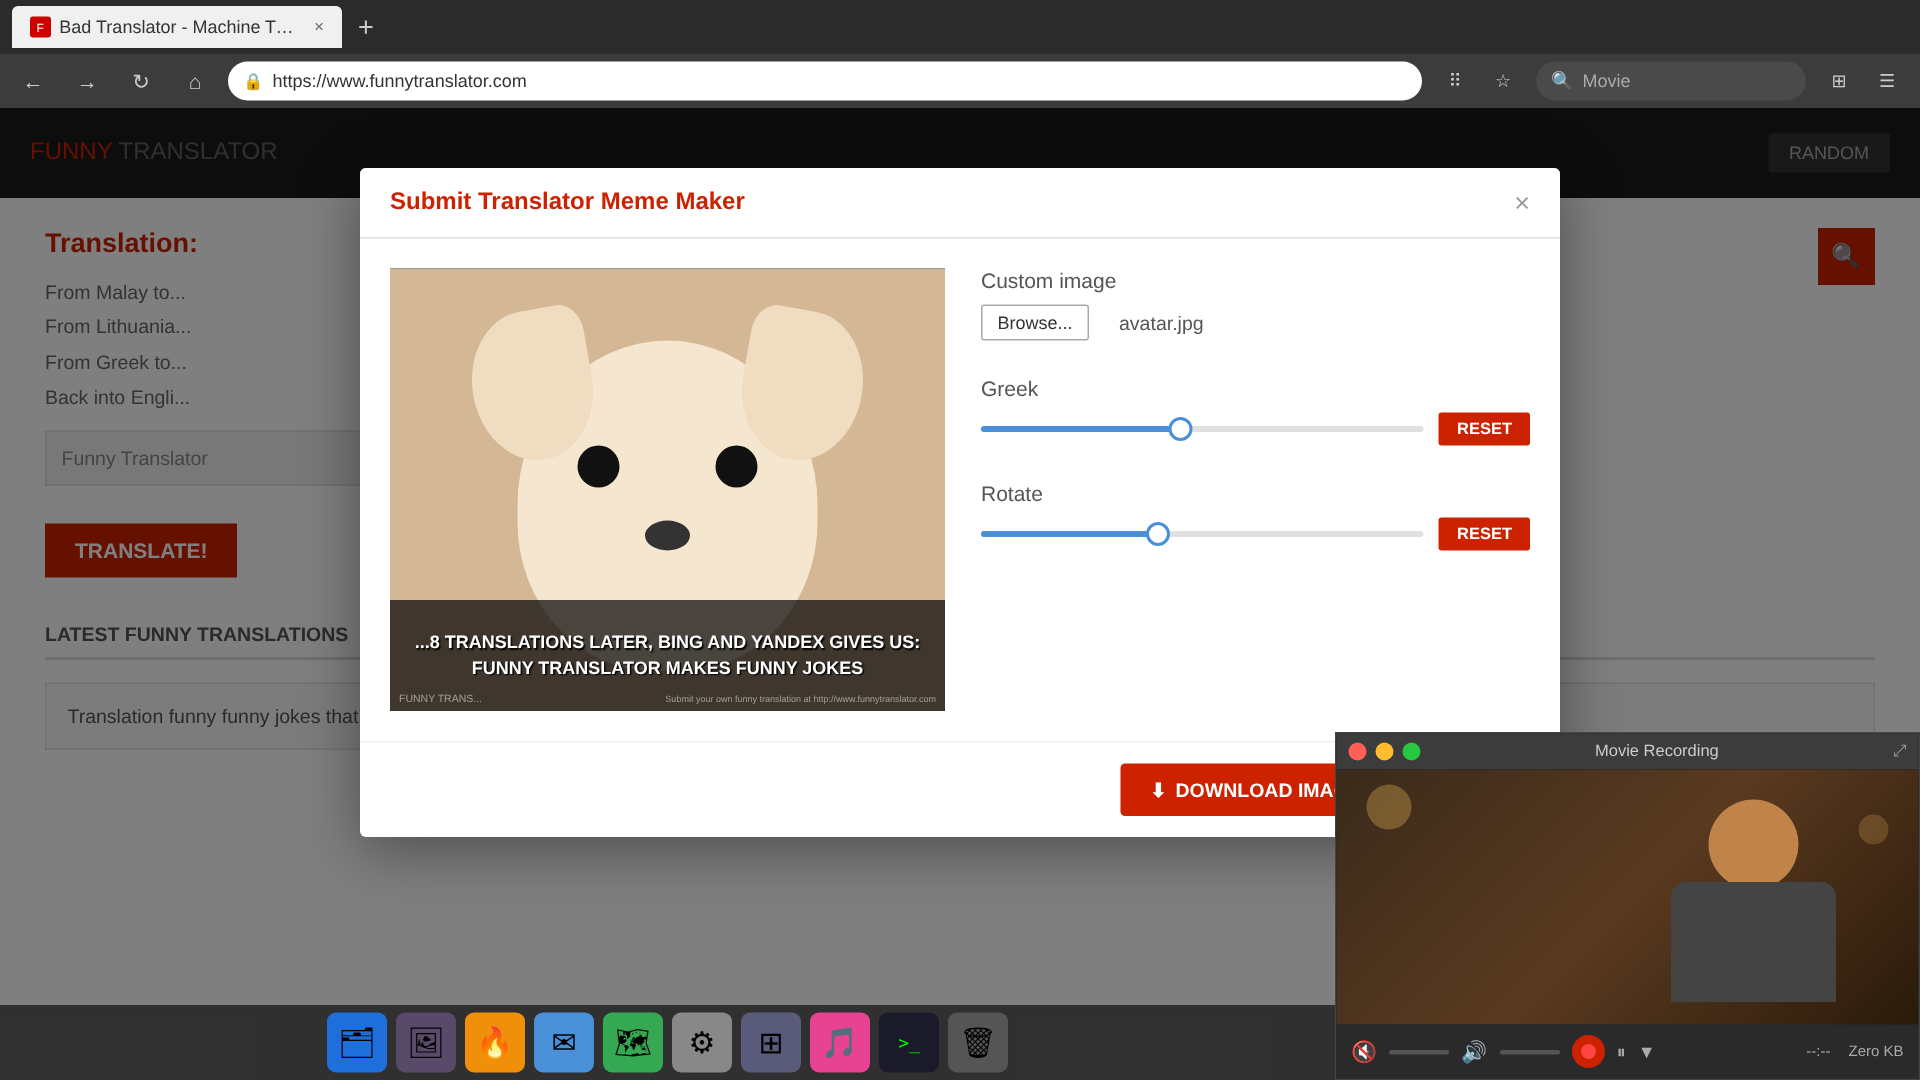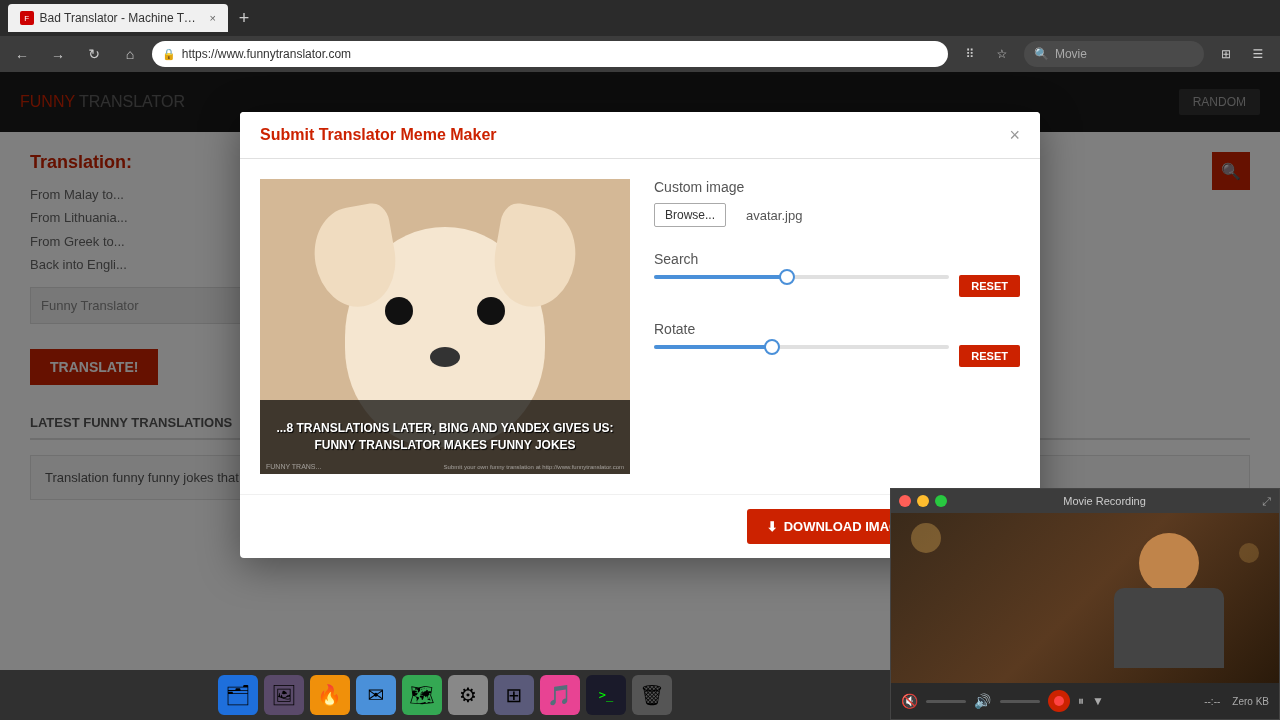--- a/index.html
+++ b/index.html
@@ -436,21 +436,21 @@
       cursor: pointer;
       border-radius: 2px;
       color: #333;
     }
     .file-name {
       font-size: 13px;
       color: #555;
     }
     .slider-row {
       display: flex;
-      align-items: flex-start;
+      align-items: center;
       gap: 10px;
     }
     .slider {
       flex: 1;
       height: 4px;
       background: #e0e0e0;
       border-radius: 2px;
       position: relative;
       cursor: pointer;
     }
@@ -749,21 +749,21 @@
 
           <div class="control-group">
             <div class="control-label">Custom image</div>
             <div class="file-input-row">
               <button class="browse-btn">Browse...</button>
               <span class="file-name">avatar.jpg</span>
             </div>
           </div>
 
           <div class="control-group">
-            <div class="control-label">Search</div>
+            <div class="control-label">Greek</div>
             <div class="slider-row">
               <div class="slider" style="position:relative;">
                 <div class="slider-track-filled" style="width:45%;"></div>
                 <div class="slider-thumb" style="left:calc(45% - 8px);"></div>
               </div>
               <button class="reset-btn">RESET</button>
             </div>
           </div>
 
           <div class="control-group">

